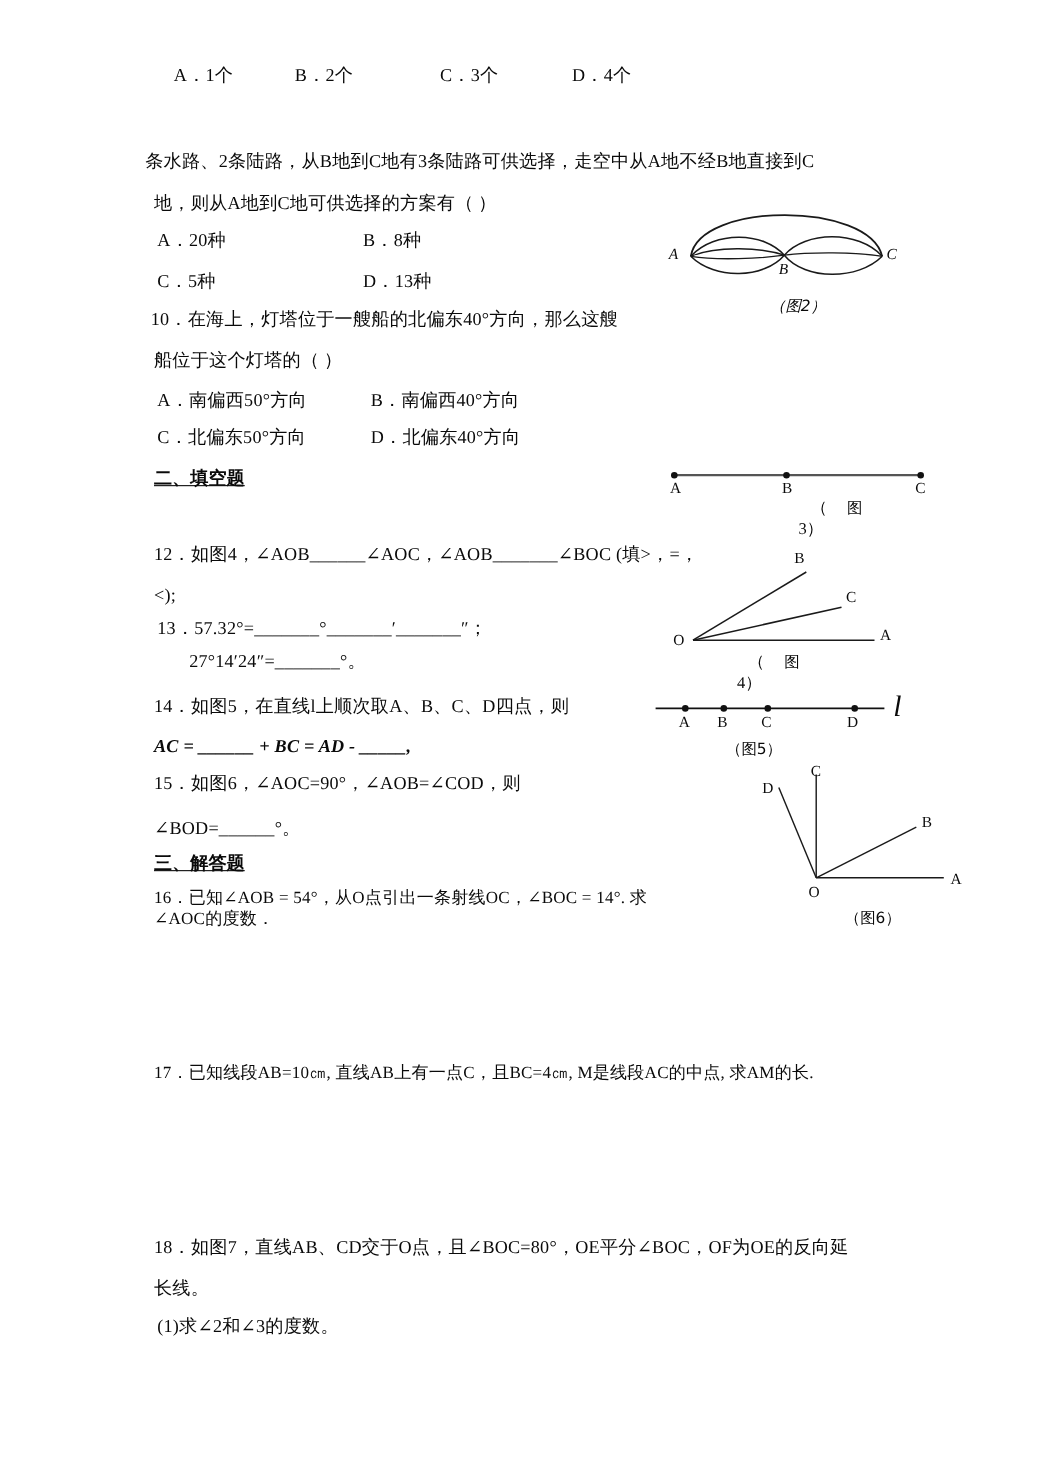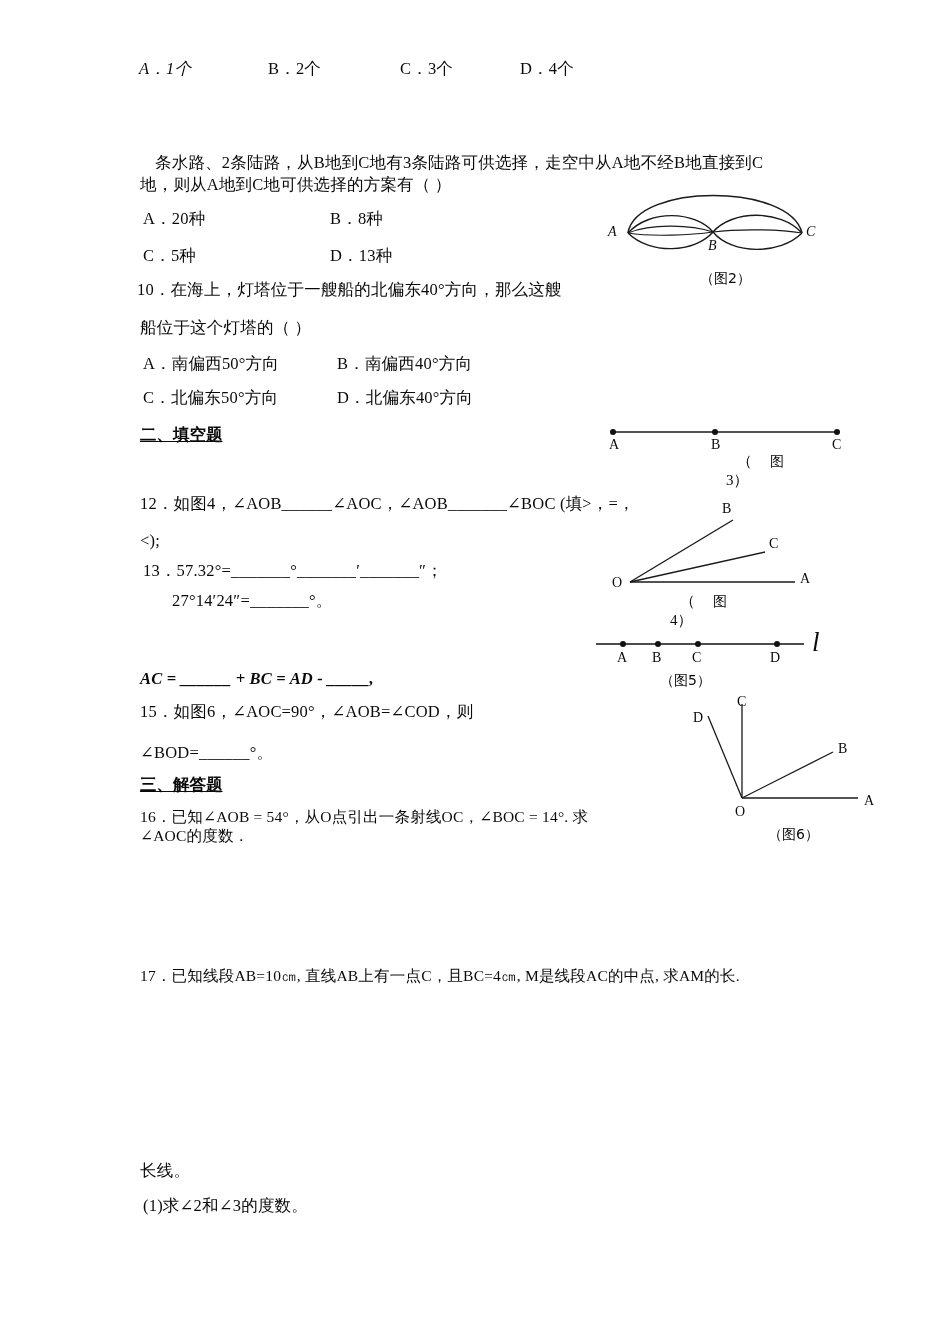--- a/index.html
+++ b/index.html
@@ -48,26 +48,26 @@
     font-family: "Liberation Serif", serif;
   }
   .figlabel.up { font-style: normal; }
   svg { position: absolute; overflow: visible; }
 </style>
 </head>
 <body>
 
 <div class="page">
 
-  <div class="txt" style="left:139px; top:61px;font-style:italic;">A．1个</div>
+  <div class="txt" style="left:158px; top:61px;">A．1个</div>
   <div class="txt" style="left:268px; top:61px;">B．2个</div>
   <div class="txt" style="left:400px; top:61px;">C．3个</div>
   <div class="txt" style="left:520px; top:61px;">D．4个</div>
 
-  <div class="txt" style="left:155px; top:139px;margin-top:16px;">条水路、2条陆路，从B地到C地有3条陆路可供选择，走空中从A地不经B地直接到C</div>
+  <div class="txt" style="left:132px; top:139px;">条水路、2条陆路，从B地到C地有3条陆路可供选择，走空中从A地不经B地直接到C</div>
   <div class="txt" style="left:140px; top:177px;">地，则从A地到C地可供选择的方案有（    ）</div>
 
   <div class="txt" style="left:143px; top:211px;">A．20种</div>
   <div class="txt" style="left:330px; top:211px;">B．8种</div>
   <div class="txt" style="left:143px; top:248px;">C．5种</div>
   <div class="txt" style="left:330px; top:248px;">D．13种</div>
 
   <svg width="230" height="80" style="left:600px; top:185px;" viewBox="0 0 230 80">
 
     <path d="M 28 48 C 36 -2 190 -2 202 48" fill="none" stroke="#1a1a1a" stroke-width="1.6"></path>
@@ -77,21 +77,21 @@
     <path d="M 28 48 C 52 52 92 50 113 47" fill="none" stroke="#1a1a1a" stroke-width="1.2"></path>
     <path d="M 28 48 C 50 70 95 68 113 47" fill="none" stroke="#1a1a1a" stroke-width="1.4"></path>
 
     <path d="M 113 47 C 132 25 180 24 202 48" fill="none" stroke="#1a1a1a" stroke-width="1.4"></path>
     <path d="M 113 47 C 136 44 178 44 202 48" fill="none" stroke="#1a1a1a" stroke-width="1.2"></path>
     <path d="M 113 47 C 132 70 180 70 202 48" fill="none" stroke="#1a1a1a" stroke-width="1.4"></path>
   </svg>
   <div class="figlabel" style="left:608px; top:224px;">A</div>
   <div class="figlabel" style="left:708px; top:238px;">B</div>
   <div class="figlabel" style="left:806px; top:224px;">C</div>
-  <div class="fig-cap" style="left:700px; top:270px;">
+  <div class="fig-cap" style="left:700px; top:270px;font-style:italic;">
     <span class="han">（图2）</span>
   </div>
 
   <div class="txt" style="left:137px; top:282px;">10．在海上，灯塔位于一艘船的北偏东40°方向，那么这艘</div>
   <div class="txt" style="left:140px; top:320px;">船位于这个灯塔的（    ）</div>
   <div class="txt" style="left:143px; top:356px;">A．南偏西50°方向</div>
   <div class="txt" style="left:337px; top:356px;">B．南偏西40°方向</div>
   <div class="txt" style="left:143px; top:390px;">C．北偏东50°方向</div>
   <div class="txt" style="left:337px; top:390px;">D．北偏东40°方向</div>
 
@@ -129,20 +129,21 @@
   <div class="fig-cap" style="left:680px; top:592px;">
     <span>（</span><span style="display:inline-block;width:18px;"></span><span class="han">图</span>
   </div>
   <div class="fig-cap" style="left:670px; top:611px;">
     <span>4</span><span>）</span>
   </div>
 
   <div class="txt" style="left:143px; top:563px;">13．57.32°=_______°_______′_______″；</div>
   <div class="txt" style="left:172px; top:593px;">27°14′24″=_______°。</div>
 
+  <div class="txt" style="left:140px; top:634px;">14．如图5，在直线l上顺次取A、B、C、D四点，则</div>
   <div class="txt it" style="left:140px; top:671px;font-weight:bold;">AC = ______ + BC = AD - _____,</div>
 
   <svg width="230" height="20" style="left:592px; top:634px;" viewBox="0 0 230 20">
     <line x1="4" y1="10" x2="212" y2="10" stroke="#111111" stroke-width="1.6"></line>
     <circle cx="31" cy="10" r="3" fill="#111111"></circle>
     <circle cx="66" cy="10" r="3" fill="#111111"></circle>
     <circle cx="106" cy="10" r="3" fill="#111111"></circle>
     <circle cx="185" cy="10" r="3" fill="#111111"></circle>
   </svg>
   <div class="figlabel up" style="left:617px; top:650px;">A</div>
@@ -176,16 +177,17 @@
     <span class="han">（图6）</span>
   </div>
 
   <div class="sec han" style="left:140px; top:774px; text-decoration:underline;">三、解答题</div>
 
   <div class="txt" style="left:140px; top:809px; font-size:15.5px;">16．已知∠AOB = 54°，从O点引出一条射线OC，∠BOC = 14°. 求</div>
   <div class="txt" style="left:140px; top:828px; font-size:15.5px;">∠AOC的度数．</div>
 
   <div class="txt" style="left:140px; top:968px; font-size:15.5px;">17．已知线段AB=10㎝, 直线AB上有一点C，且BC=4㎝, M是线段AC的中点, 求AM的长.</div>
 
+  <div class="txt" style="left:140px; top:1126px;">18．如图7，直线AB、CD交于O点，且∠BOC=80°，OE平分∠BOC，OF为OE的反向延</div>
   <div class="txt" style="left:140px; top:1163px;">长线。</div>
   <div class="txt" style="left:143px; top:1198px;">(1)求∠2和∠3的度数。</div>
 
 </div>
 
 </body></html>

